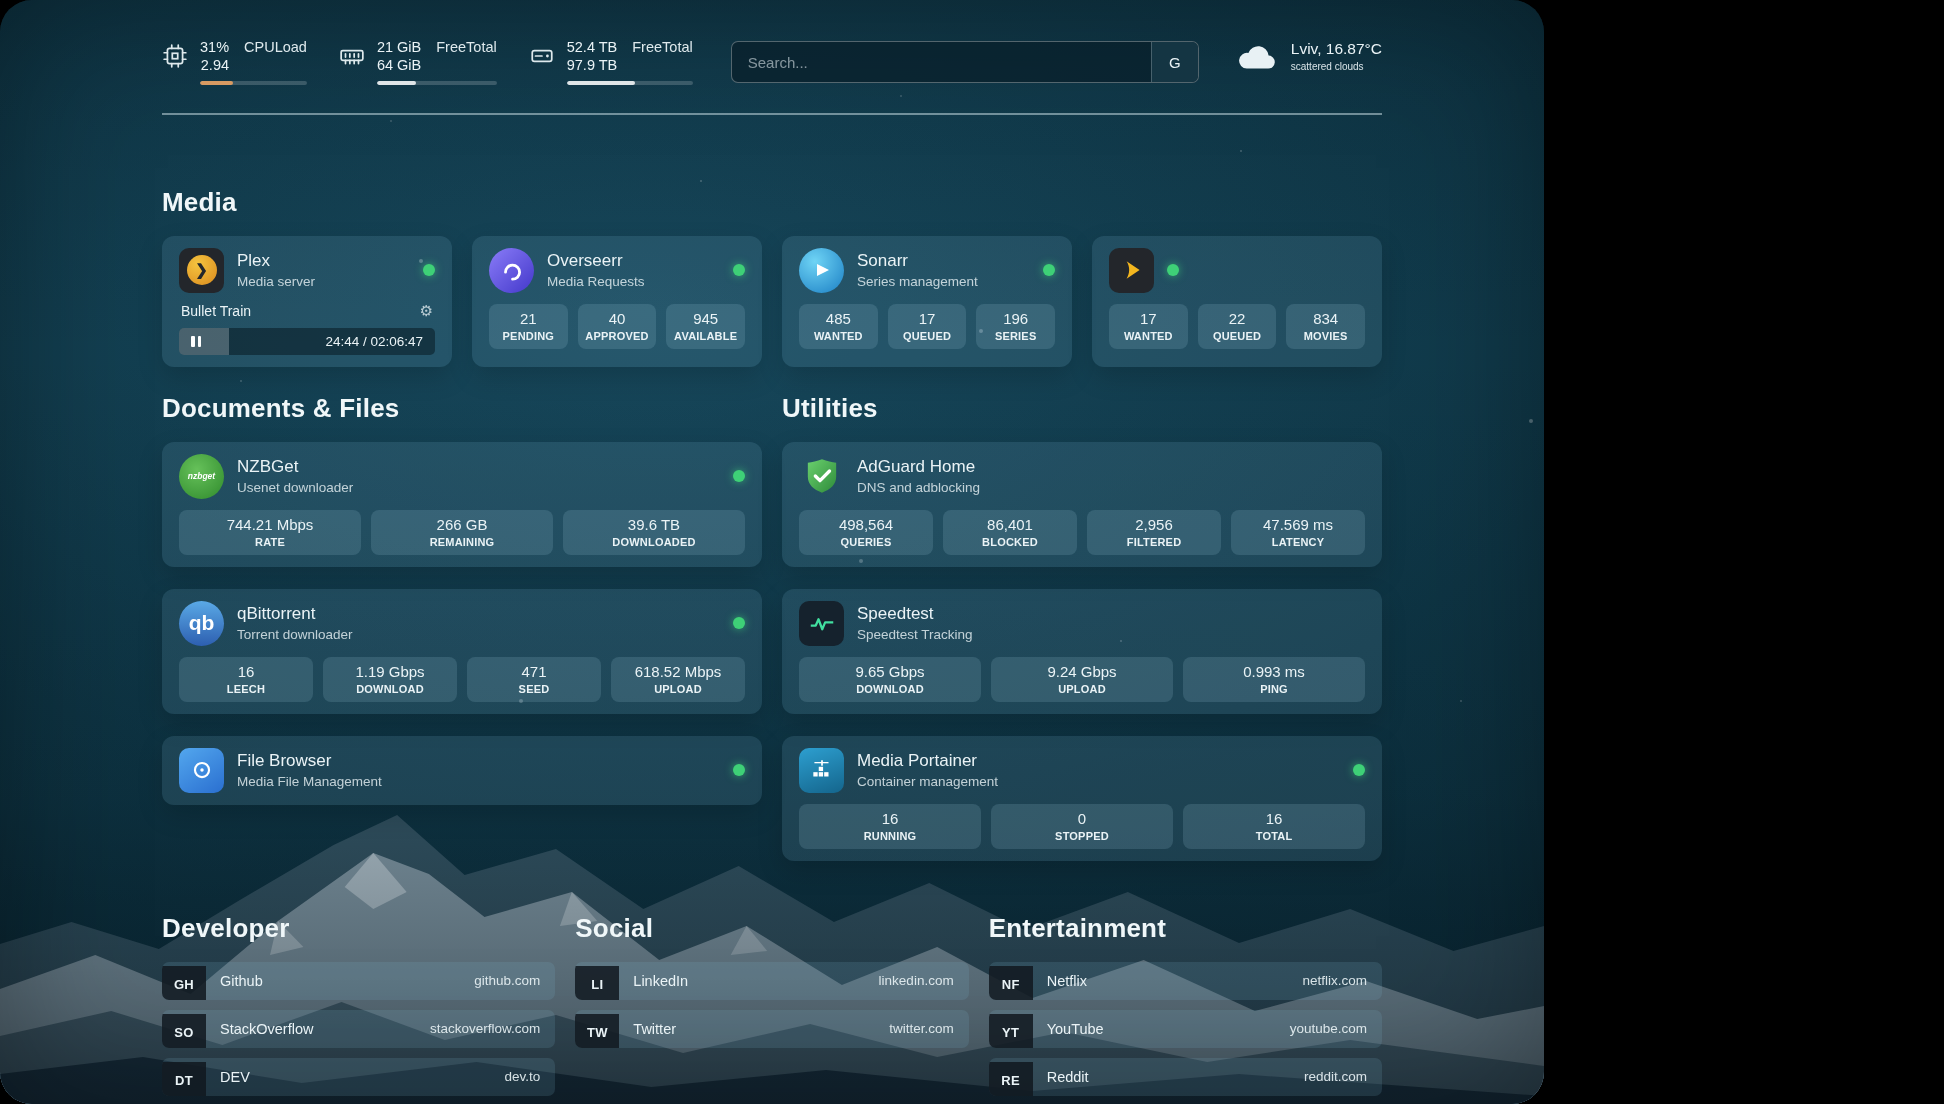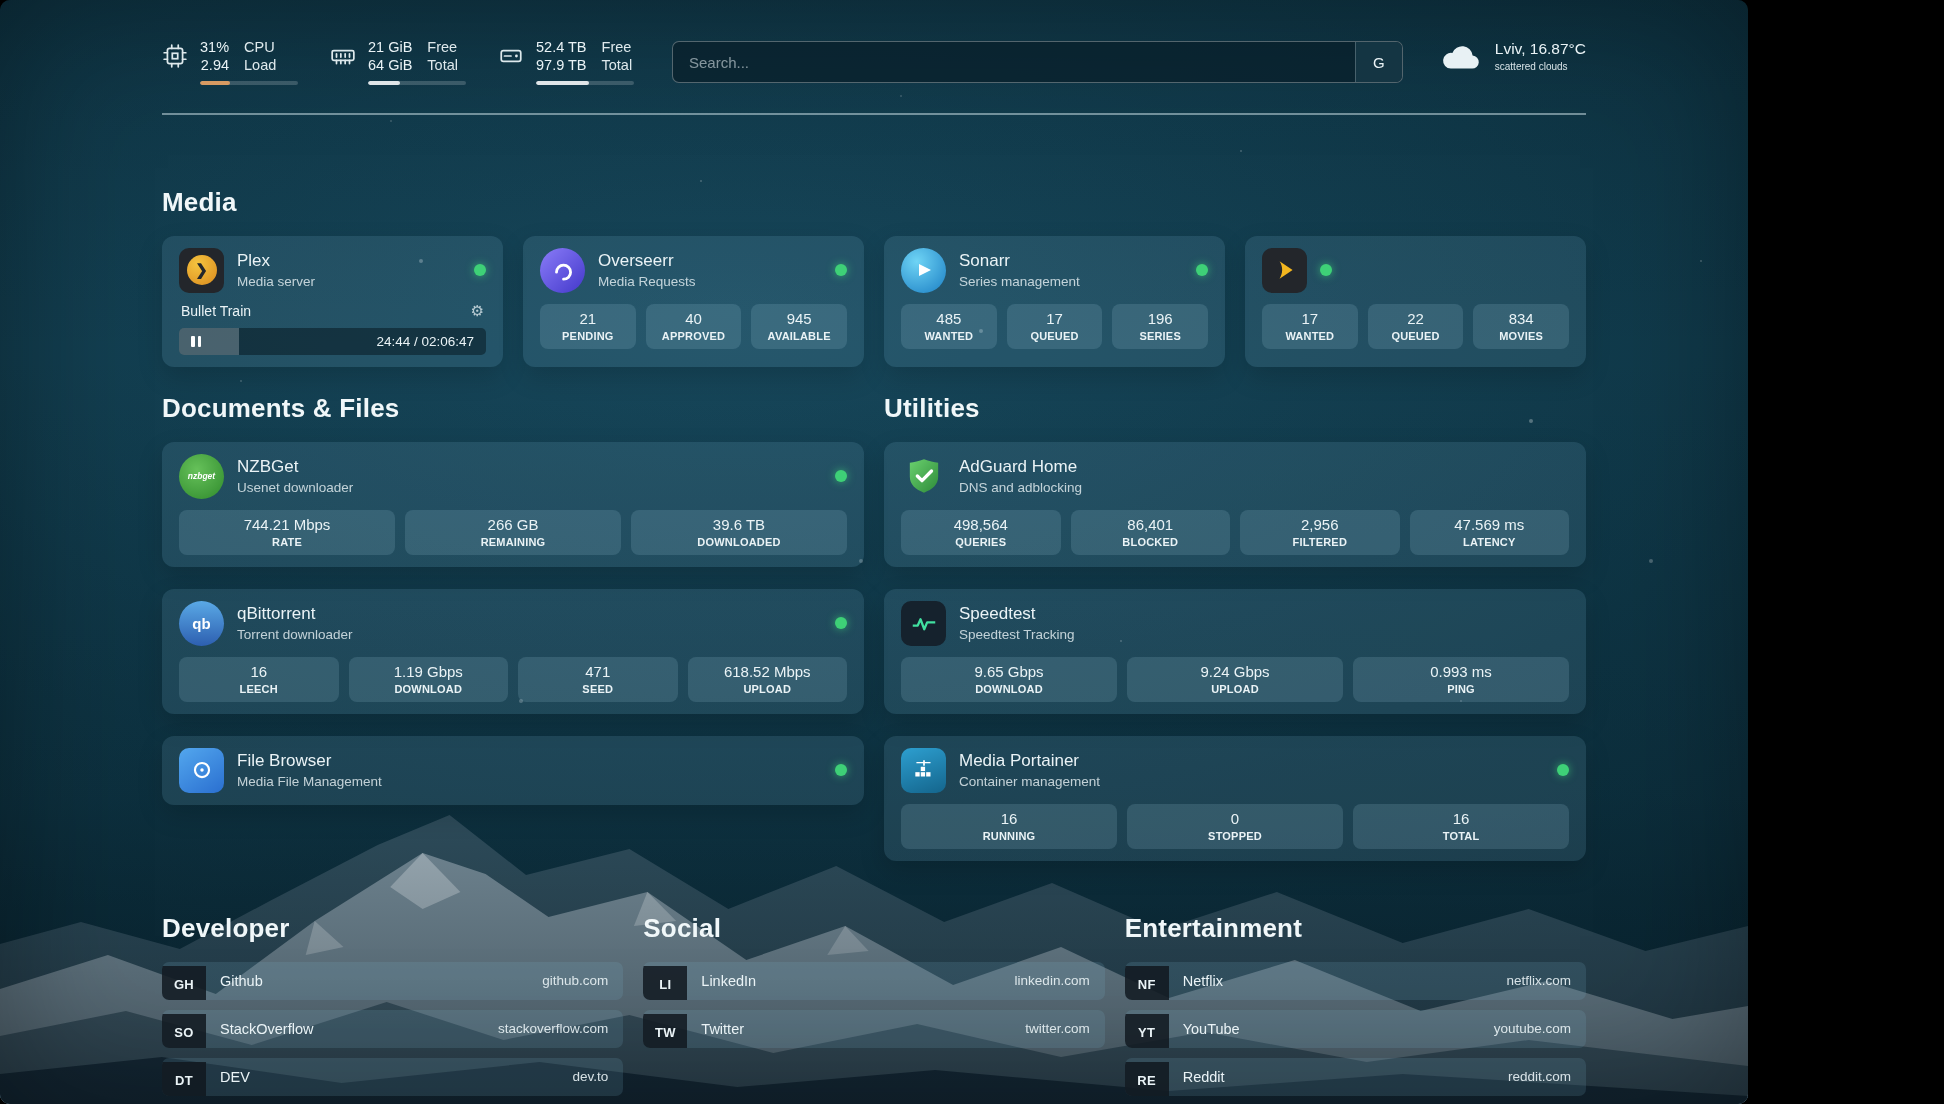--- a/index.html
+++ b/index.html
@@ -1,18 +1,18 @@
 <!DOCTYPE html>
 <html><head>
 <meta charset="utf-8">
 <style>
   * { box-sizing: border-box; margin: 0; padding: 0; }
   body { background: #000; font-family: "Liberation Sans", sans-serif; }
   .screen {
-    position: relative; width: 1748px; height: 1104px; border-radius: 10px; overflow: hidden;
+    position: relative; width: 1544px; height: 1104px; border-radius: 32px; overflow: hidden;
     background: radial-gradient(130% 95% at 42% 28%, #17485c 0%, #0f3747 48%, #0a2733 100%);
     color: #eaf3f6;
   }
   .bg-mountains { position: absolute; left: 0; right: 0; bottom: 0; height: 340px; }
   .bg-mountains svg { width: 100%; height: 100%; display: block; }
   .overlay { position: absolute; inset: 0; pointer-events: none;
     background: linear-gradient(180deg, rgba(6,24,33,.18) 0%, rgba(6,24,33,0) 32%, rgba(7,27,37,.22) 72%, rgba(4,17,25,.55) 100%);
     box-shadow: inset 0 0 140px rgba(0,0,0,.35); }
   .specks { position: absolute; inset: 0; pointer-events: none; }
   .specks::before { content: ""; position: absolute; width: 2px; height: 2px; border-radius: 50%; background: transparent;
@@ -28,21 +28,21 @@
   .content { position: absolute; inset: 0; padding: 0 162px; }
 
   
   .topbar { display: flex; align-items: flex-start; padding-top: 38px; }
   .res { display: flex; gap: 12px; margin-right: 32px; flex: none; }
   .res-icon { width: 26px; height: 26px; margin-top: 5px; opacity: .95; flex: none; }
   .res-icon svg { width: 100%; height: 100%; }
   .res-body { display: flex; flex-direction: column; }
   .res-row { display: flex; gap: 15px; font-size: 14.5px; line-height: 18px; }
   .res-col.values { display: flex; flex-direction: column; align-items: flex-end; }
-  .res-col.labels { display: flex; flex-direction: column; align-items: flex-start; opacity: .95; }
+  .res-col.labels { display: flex; flex-direction: row; align-items: flex-start; opacity: .95; }
   .res-bar { margin-top: 7px; height: 4px; min-width: 98px; border-radius: 2px; background: rgba(255,255,255,.18); overflow: hidden; }
   .res-fill { height: 100%; border-radius: 2px; background: #dfe5e8; }
   .res-fill.cpu { background: #d79a62; }
 
   .search { flex: 1; display: flex; align-items: center; height: 42px; margin: 3px 36px 0 6px;
     background: rgba(8,30,41,.72); border: 1px solid rgba(255,255,255,.30); border-radius: 7px; overflow: hidden; }
   .search input { flex: 1; background: transparent; border: none; outline: none; color: #eaf3f6;
     font-size: 15px; padding: 0 16px; font-family: inherit; }
   .search input::placeholder { color: rgba(233,243,246,.55); }
   .g-btn { width: 47px; height: 100%; border: none; border-left: 1px solid rgba(255,255,255,.22);
@@ -76,21 +76,21 @@
   .tile svg { display: block; }
   .tile-plex { background: #23262b; }
   .plex-circle { width: 30px; height: 30px; border-radius: 50%; display: flex; align-items: center; justify-content: center;
     background: radial-gradient(circle at 35% 30%, #f5c43f, #d98a1e); color: #23262b; font-weight: 700; font-size: 15px; }
   .tile-overseerr { border-radius: 50%; background: linear-gradient(135deg, #8a7cf8, #4338ca); }
   .tile-sonarr { border-radius: 50%; background: radial-gradient(circle at 35% 30%, #6fd4f5, #1b7fc4); }
   .tile-radarr { background: #23262b; }
   .tile-nzbget { border-radius: 50%; background: radial-gradient(circle at 40% 35%, #66c15a, #2f8a2c);
     font-size: 8.5px; font-weight: 700; font-style: italic; color: #fff; }
   .tile-qbit { border-radius: 50%; background: linear-gradient(180deg, #5aa9e6, #2d5fb0);
-    font-size: 15px; font-weight: 700; color: #fff; }
+    font-size: 21px; font-weight: 700; color: #fff; }
   .tile-filebrowser { background: linear-gradient(145deg, #53a7ee, #2a6fd0); }
   .tile-adguard { background: transparent; }
   .tile-speedtest { background: #15222d; }
   .tile-portainer { background: linear-gradient(160deg, #2d9fd0, #14658c); }
 
   .stats { display: flex; gap: 10px; margin-top: 11px; }
   .stat { flex: 1; background: rgba(167,214,231,.16); border-radius: 8px; text-align: center; padding: 6px 2px; }
   .stat .v { font-size: 15px; line-height: 18px; }
   .stat .l { font-size: 11px; line-height: 13px; font-weight: 700; margin-top: 2px; letter-spacing: .2px; }
 

